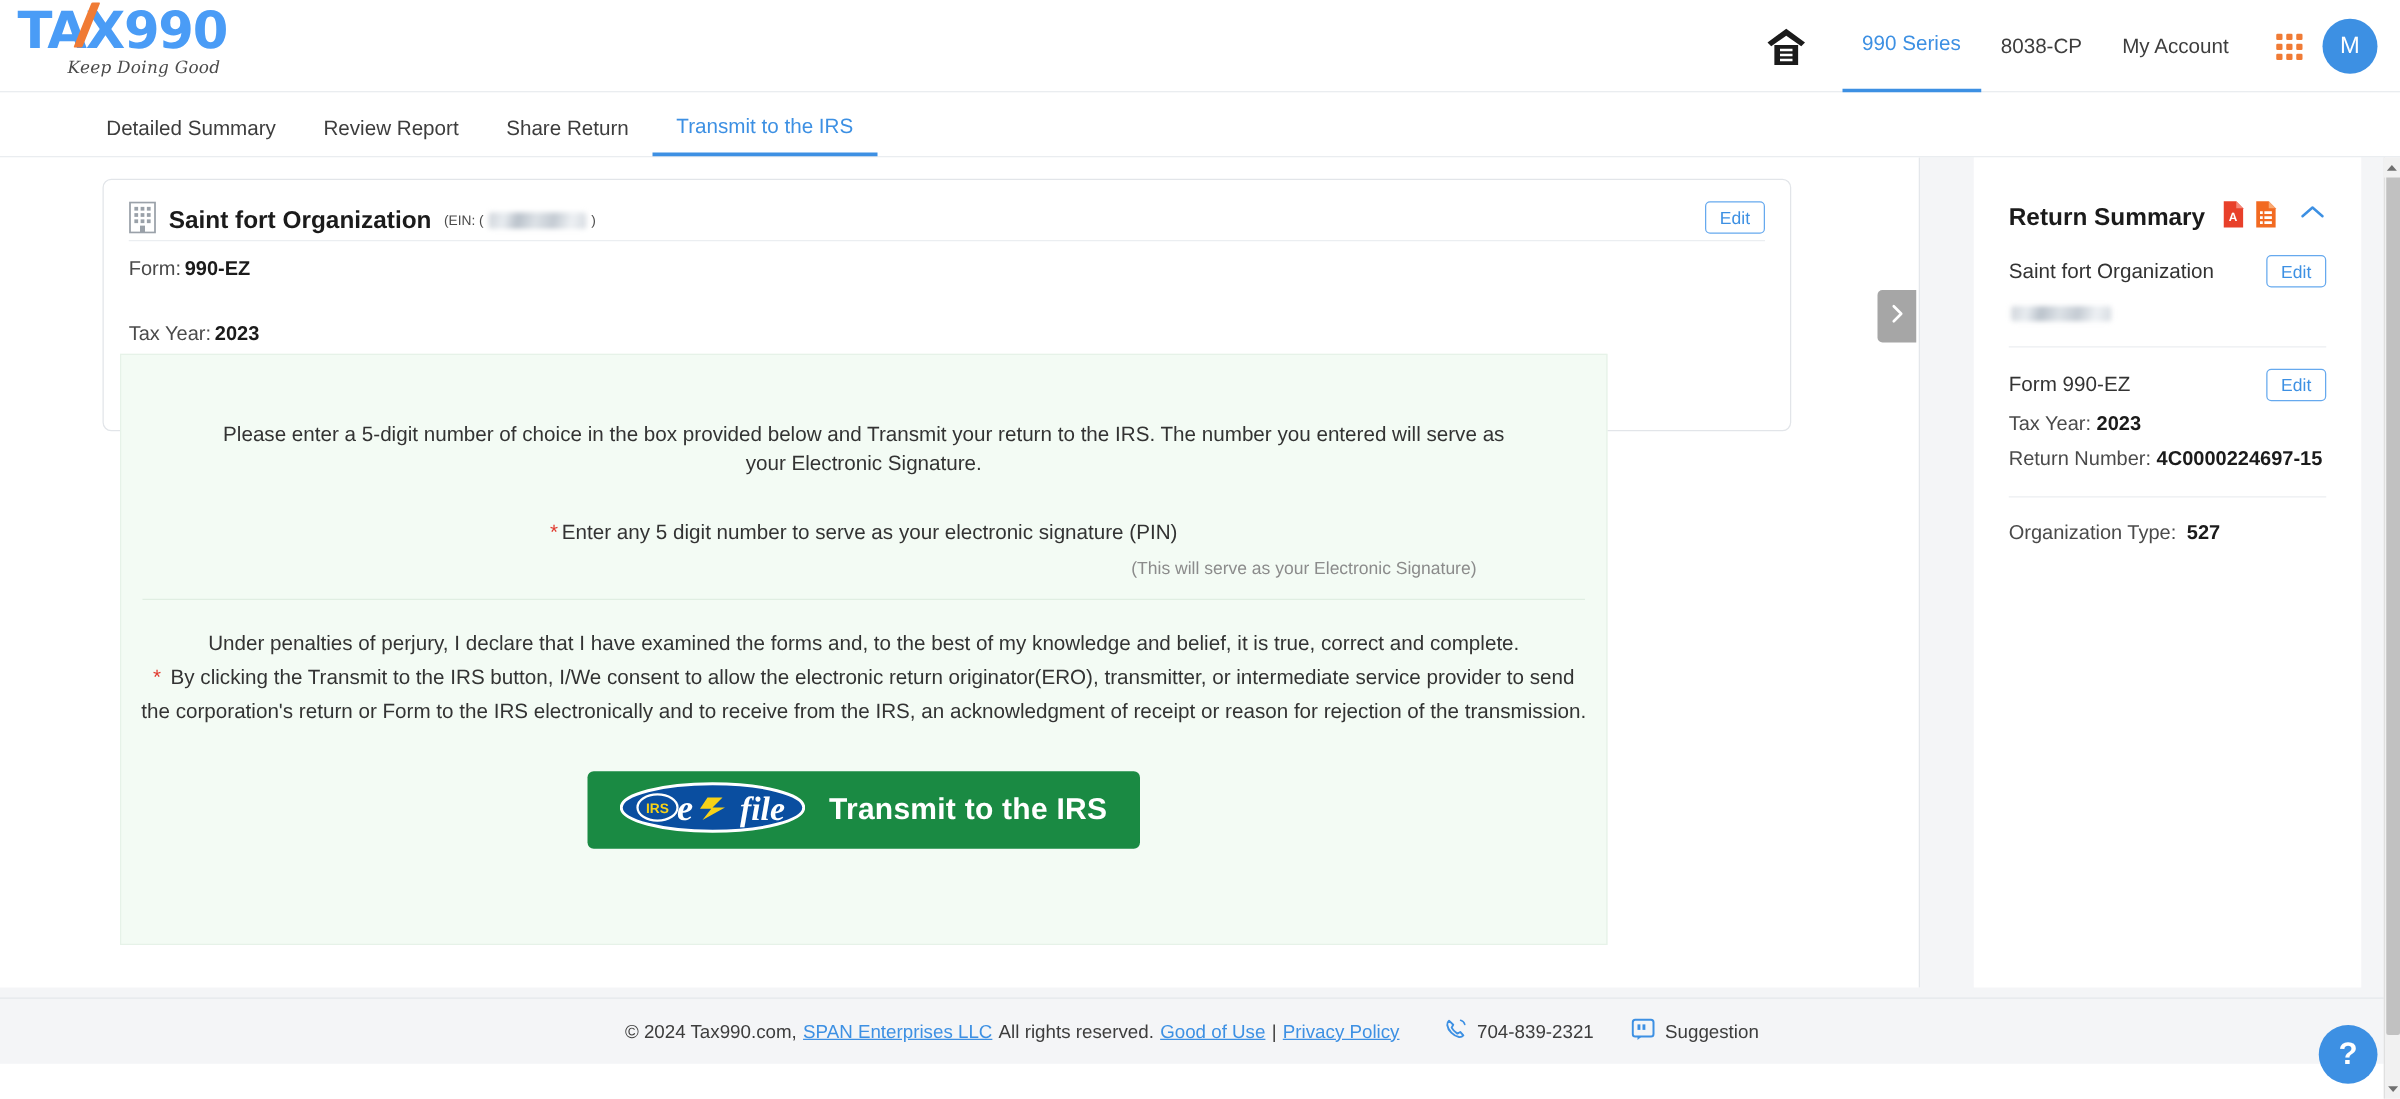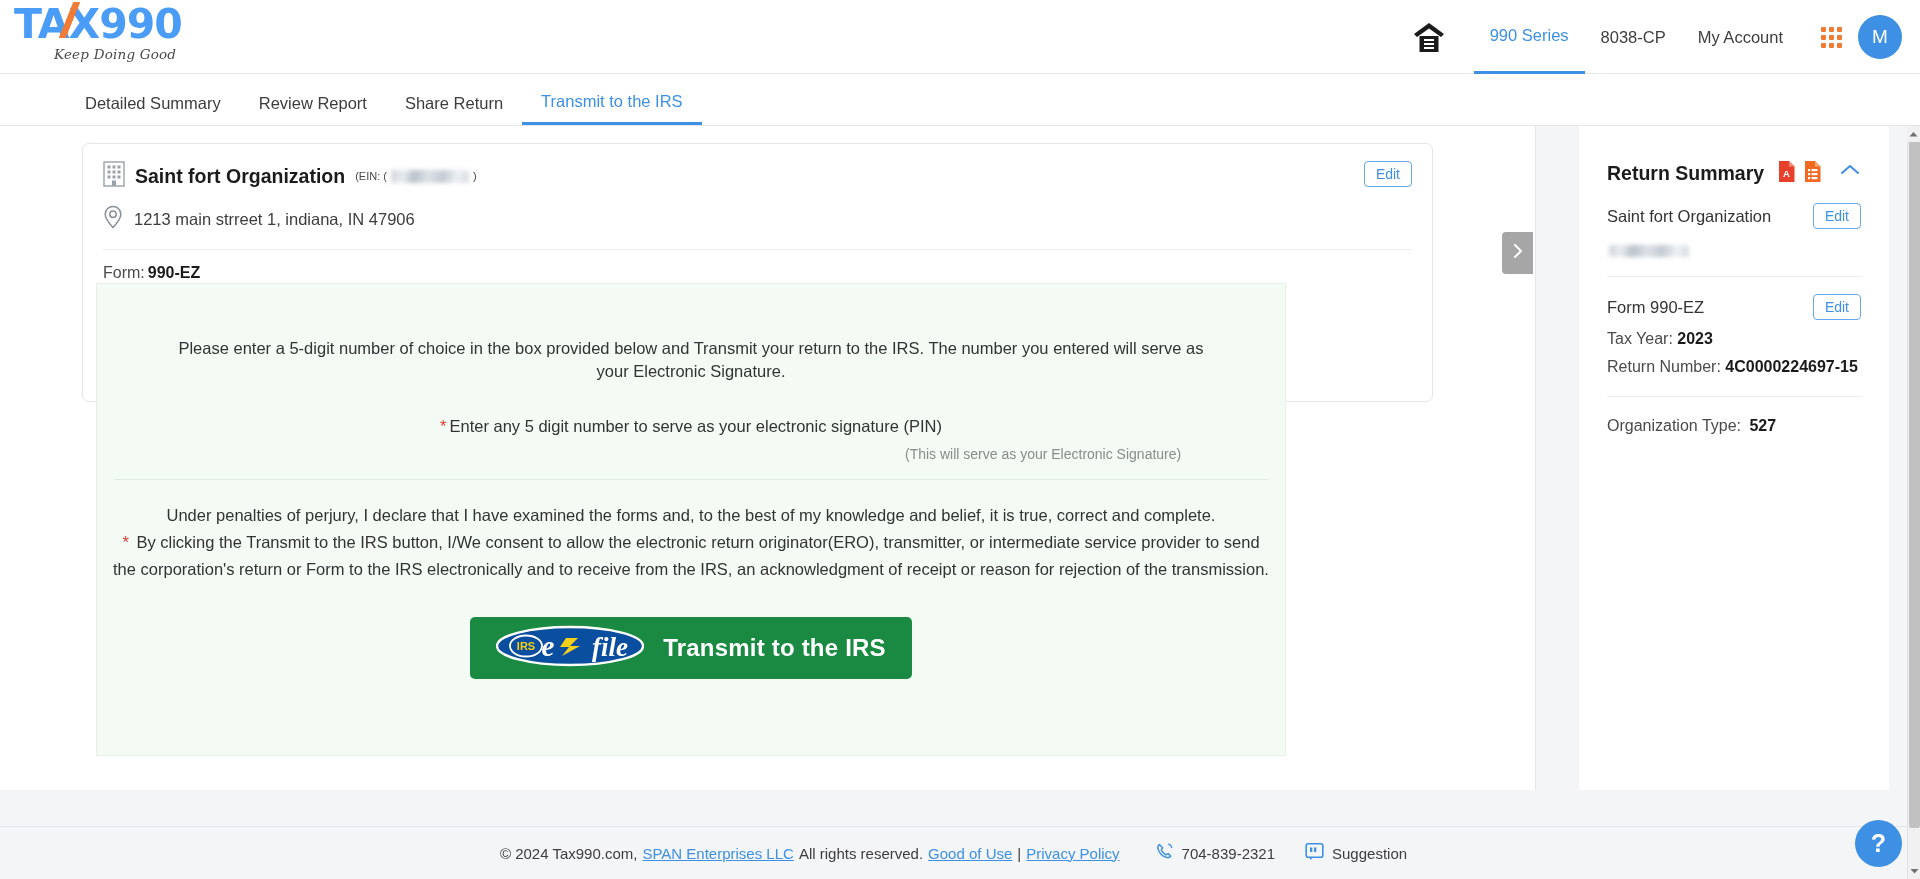--- a/index.html
+++ b/index.html
@@ -210,21 +210,21 @@
     display: flex; align-items: center; justify-content: center;
     background: #f1f1f1;
   }
   .scroll-up {
     position: absolute; top: 0; right: 0; width: 13px; height: 16px;
     display: flex; align-items: center; justify-content: center; background: #f1f1f1;
   }
 
   
   .footer {
-    position: absolute; left: 0; top: 826px; width: 1907px; height: 53px;
+    position: absolute; left: 0; top: 798px; width: 1907px; height: 53px;
     background: #f4f5f7; border-top: 1px solid #e4e7eb;
     display: flex; align-items: center; justify-content: center;
     font-size: 15px; color: #3d3d3d; gap: 0;
   }
   .footer a { color: #3d90e3; text-decoration: underline; cursor: pointer; }
   .foot-seg { margin-right: 5px; }
   .foot-phone { display: flex; align-items: center; gap: 8px; margin-left: 30px; }
   .foot-sugg { display: flex; align-items: center; gap: 8px; margin-left: 30px; }
 
   .help-btn {
@@ -330,29 +330,20 @@
             <span>(EIN: (</span>
               <span class="blur-box"></span>
               <span>)</span>
           </span>
         </div>
 
         <div class="org-edit">
           <button class="btn-edit">Edit</button>
         </div>
 
-        <div class="org-addr">
-          <span>
-            <svg width="20" height="24" viewBox="0 0 20 24">
-              <path d="M10 1.5 C5.6 1.5 2.2 5 2.2 9.2 C2.2 14 10 22.5 10 22.5 C10 22.5 17.8 14 17.8 9.2 C17.8 5 14.4 1.5 10 1.5 Z" fill="none" stroke="#8a9099" stroke-width="1.5"></path>
-              <circle cx="10" cy="9.2" r="3.2" fill="none" stroke="#8a9099" stroke-width="1.5"></circle>
-            </svg>
-          </span>
-          <span>1213 main strreet 1, indiana, IN 47906</span>
-        </div>
       </div>
 
       <div class="org-divider"></div>
 
       <div class="org-meta">
         <span>
           <span>Form:</span><b>990-EZ</b>
         </span>
         <span>
           <span>Tax Year:</span><b>2023</b>

